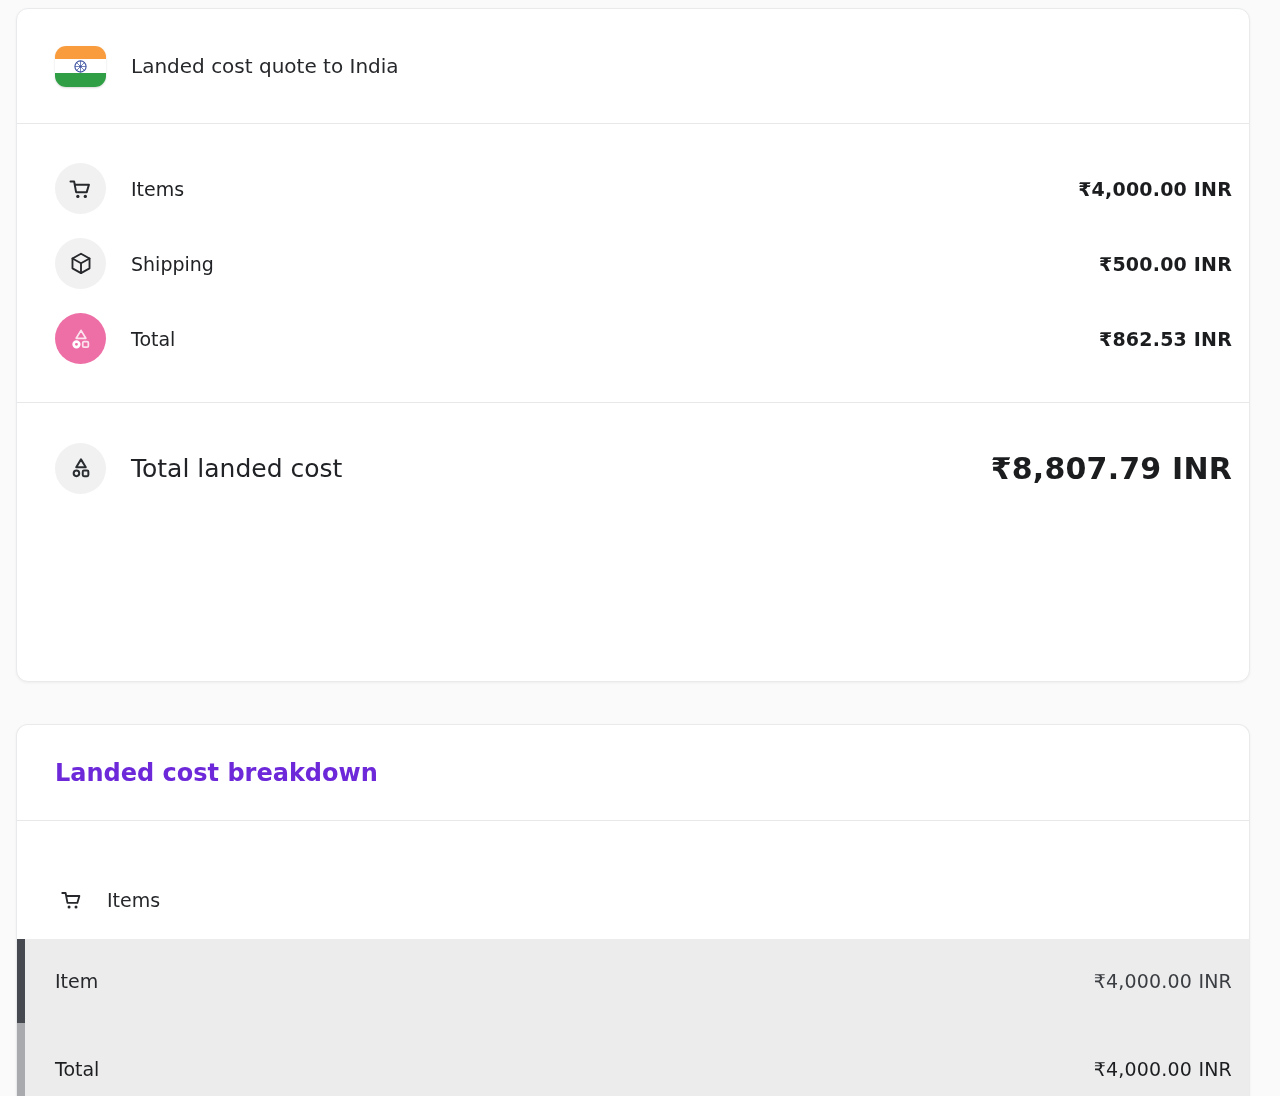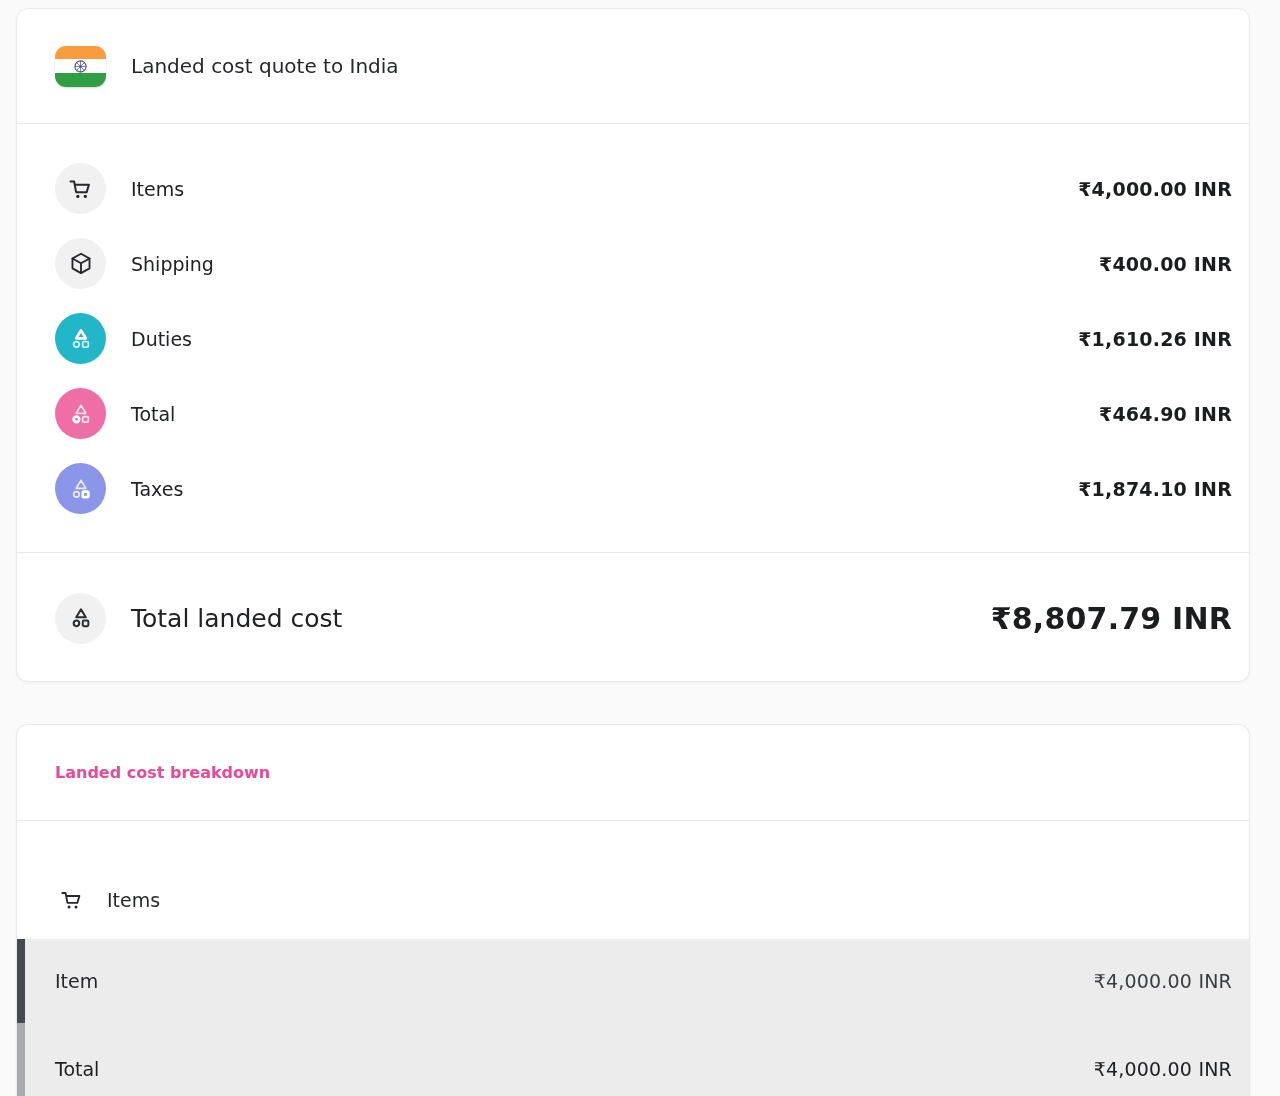--- a/index.html
+++ b/index.html
@@ -78,21 +78,21 @@
     letter-spacing: 0.2px;
   }
 
   
   .bc-header {
     height: 96px;
     display: flex; align-items: center;
     padding: 0 38px;
     border-bottom: 1px solid #e7e8ea;
   }
-  .bc-title { font-size: 16px; font-weight: 600; color: #ec4899; }
+  .bc-title { font-size: 24px; font-weight: 600; color: #6d28d9; }
   .bc-section {
     height: 118px;
     display: flex; align-items: center;
     padding: 40px 38px 0 42px;
   }
   .bc-section-label { margin-left: 22px; font-size: 19px; font-weight: 500; color: #26282b; }
 
   .btable { position: relative; }
   .brow {
     background: #ececed;
@@ -160,58 +160,36 @@
       </div>
 
       <div class="qrow">
         <div class="icon-circle icon-gray">
           <svg width="28" height="28" viewBox="0 0 24 24" fill="none" stroke="#26282b" stroke-width="1.6" stroke-linecap="round" stroke-linejoin="round">
             <path d="M12 3.2 19.3 7.3v8.4L12 19.8 4.7 15.7V7.3Z"></path>
             <path d="M4.7 7.3 12 11.4l7.3-4.1M12 11.4v8.4"></path>
           </svg>
         </div>
         <div class="qrow-label">Shipping</div>
-        <div class="qrow-amount">₹400.00 INR</div>
-      </div>
-
-      <div class="qrow">
-        <div class="icon-circle icon-duties">
-          <svg width="28" height="28" viewBox="0 0 24 24" fill="none" stroke="#ffffff" stroke-linecap="round" stroke-linejoin="round">
-            <path d="M12 4.6 16.1 11.4H7.9Z" stroke-width="2.3"></path>
-            <circle cx="8.1" cy="16.6" r="2.4" stroke-width="1.5" opacity="0.8"></circle>
-            <rect x="13.5" y="14.2" width="4.8" height="4.8" rx="1" stroke-width="1.5" opacity="0.8"></rect>
-          </svg>
-        </div>
-        <div class="qrow-label">Duties</div>
-        <div class="qrow-amount">₹1,610.26 INR</div>
-      </div>
+        <div class="qrow-amount">₹500.00 INR</div>
+      </div>
+
 
       <div class="qrow">
         <div class="icon-circle icon-fees">
           <svg width="28" height="28" viewBox="0 0 24 24" fill="none" stroke="#ffffff" stroke-linecap="round" stroke-linejoin="round">
             <path d="M12 4.6 16.1 11.4H7.9Z" stroke-width="1.5" opacity="0.8"></path>
             <circle cx="8.1" cy="16.6" r="2.4" stroke-width="2.3"></circle>
             <rect x="13.5" y="14.2" width="4.8" height="4.8" rx="1" stroke-width="1.5" opacity="0.8"></rect>
           </svg>
         </div>
         <div class="qrow-label">Total</div>
-        <div class="qrow-amount">₹464.90 INR</div>
-      </div>
-
-      <div class="qrow">
-        <div class="icon-circle icon-taxes">
-          <svg width="28" height="28" viewBox="0 0 24 24" fill="none" stroke="#ffffff" stroke-linecap="round" stroke-linejoin="round">
-            <path d="M12 4.6 16.1 11.4H7.9Z" stroke-width="1.5" opacity="0.8"></path>
-            <circle cx="8.1" cy="16.6" r="2.4" stroke-width="1.5" opacity="0.8"></circle>
-            <rect x="13.5" y="14.2" width="4.8" height="4.8" rx="1" stroke-width="2.3"></rect>
-          </svg>
-        </div>
-        <div class="qrow-label">Taxes</div>
-        <div class="qrow-amount">₹1,874.10 INR</div>
-      </div>
+        <div class="qrow-amount">₹862.53 INR</div>
+      </div>
+
 
     </div>
 
     <div class="qc-total">
       <div class="icon-circle icon-gray">
         <svg width="28" height="28" viewBox="0 0 24 24" fill="none" stroke="#2b2e31" stroke-width="1.7" stroke-linecap="round" stroke-linejoin="round">
           <path d="M12 4.6 16.1 11.4H7.9Z"></path>
           <circle cx="8.1" cy="16.6" r="2.4"></circle>
           <rect x="13.5" y="14.2" width="4.8" height="4.8" rx="1"></rect>
         </svg>

